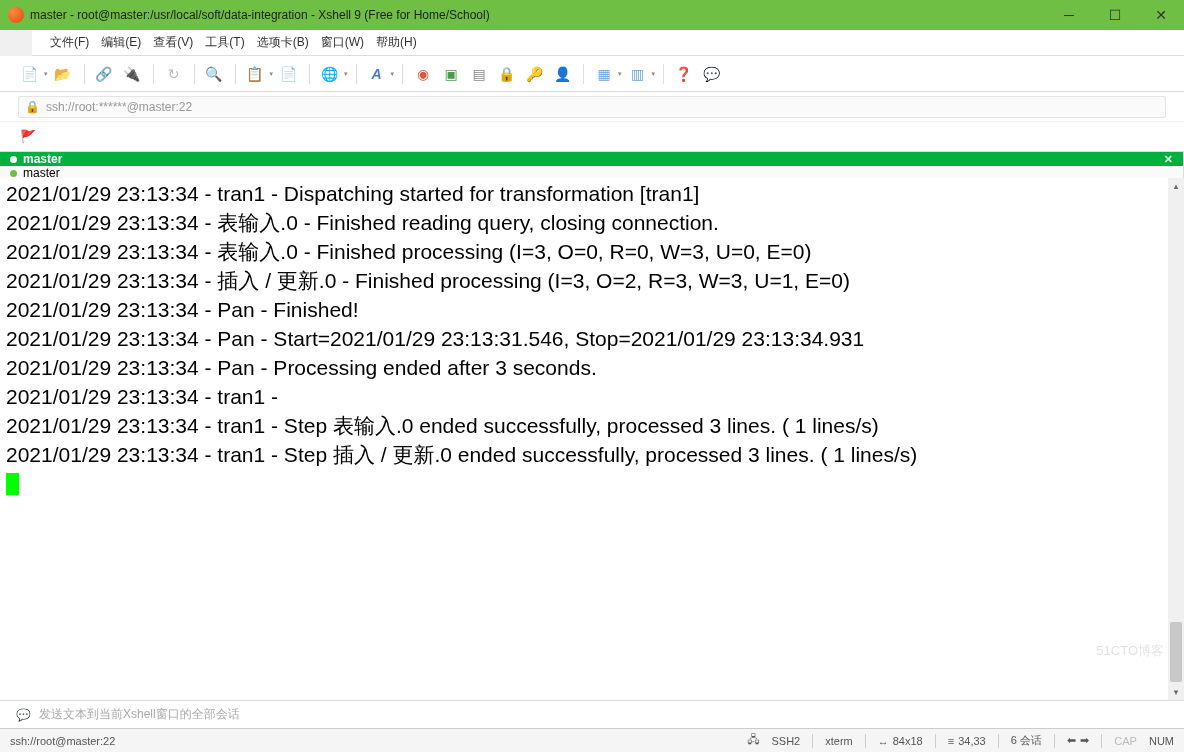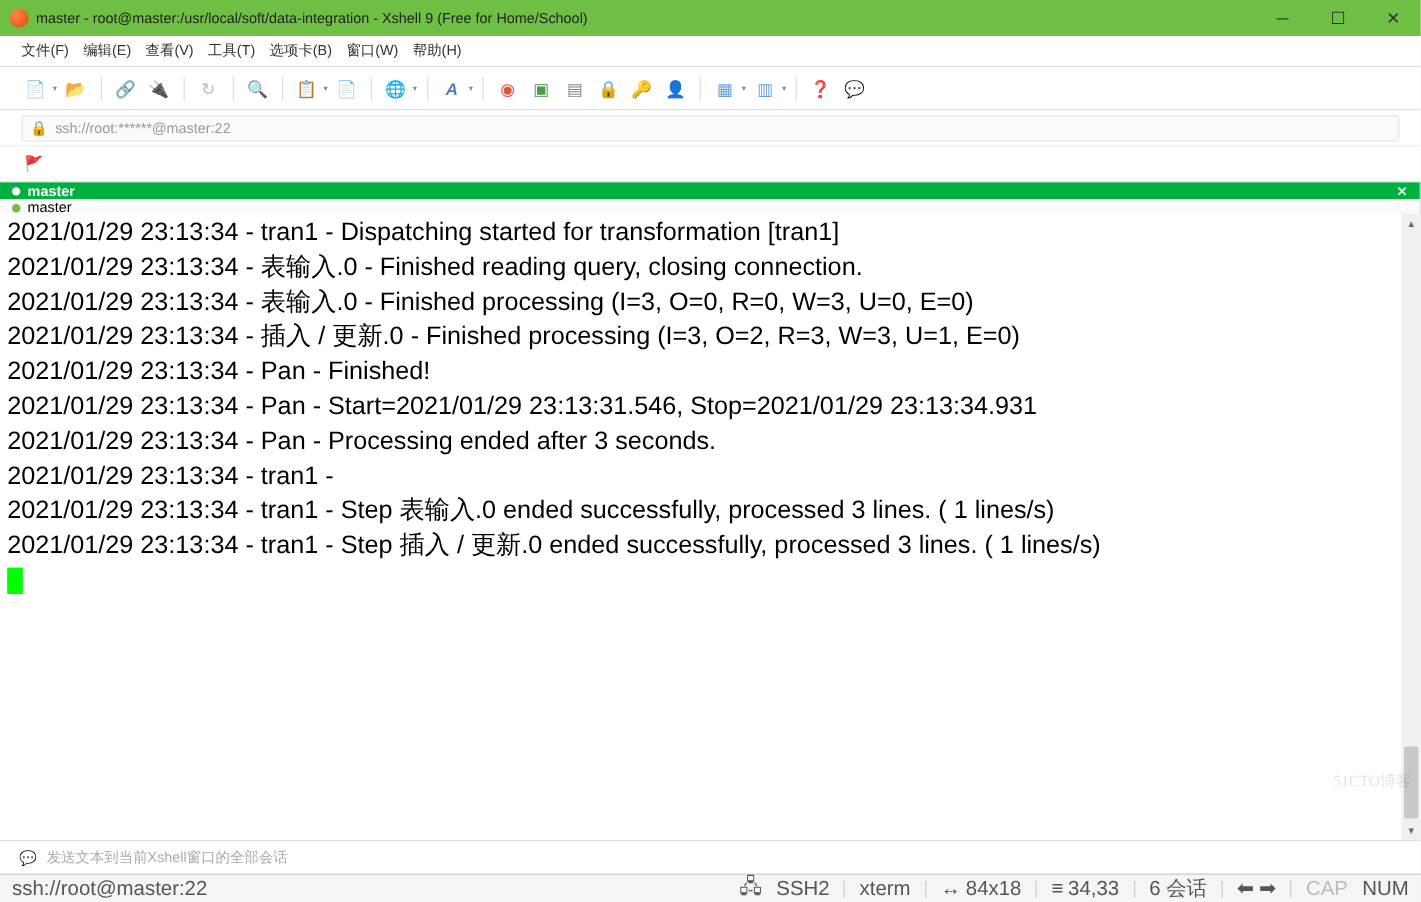--- a/index.html
+++ b/index.html
@@ -2,21 +2,21 @@
 <html><head>
 <meta charset="utf-8">
 <style>
 * { margin: 0; padding: 0; box-sizing: border-box; font-family: "Microsoft YaHei", "Segoe UI", sans-serif; }
 body { background: #f0f0f0; width: 1184px; height: 752px; overflow: hidden; display: flex; flex-direction: column; }
 .titlebar { background: #6fbf44; height: 30px; display: flex; align-items: center; padding: 0 0 0 8px; color: #fff; font-size: 12px; }
 .titlebar .logo { width: 16px; height: 16px; background: radial-gradient(circle at 30% 30%, #ff8a3c, #d94a0f); border-radius: 50%; margin-right: 6px; }
 .titlebar .title { flex: 1; color: #222; }
 .window-controls { display: flex; }
 .window-controls div { width: 46px; height: 30px; display: flex; align-items: center; justify-content: center; color: #333; font-size: 14px; }
-.menubar { background: #fff; border-bottom: 1px solid #ddd; height: 26px; display: flex; align-items: center; padding-left: 18px; font-size: 12px; gap: 12px; color: #333; }
+.menubar { background: #fff; border-bottom: 1px solid #ddd; height: 26px; display: flex; align-items: center; padding-left: 18px; font-size: 12px; gap: 12px; color: #333; margin-left: 32px; }
 .menubar span { cursor: default; }
 .toolbar { background: #fff; border-bottom: 1px solid #ddd; height: 36px; display: flex; align-items: center; padding-left: 18px; gap: 4px; }
 .tb-btn { width: 24px; height: 24px; display: flex; align-items: center; justify-content: center; border-radius: 2px; font-size: 14px; color: #555; }
 .tb-sep { width: 1px; height: 20px; background: #ddd; margin: 0 4px; }
 .tb-dd { font-size: 7px; color: #888; margin-left: -2px; }
 .addressbar { background: #fff; border-bottom: 1px solid #eee; height: 30px; display: flex; align-items: center; padding-left: 18px; font-size: 12px; color: #999; }
 .addressbar .lock { margin-right: 6px; color: #bbb; }
 .addressbar .addr-box { flex: 1; border: 1px solid #e5e5e5; height: 22px; display: flex; align-items: center; padding: 0 6px; border-radius: 2px; margin-right: 18px; background: #fafafa; }
 .hintbar { background: #fff; border-bottom: 1px solid #ddd; height: 30px; display: flex; align-items: center; padding-left: 20px; font-size: 12px; color: #aaa; }
 .hintbar .flag { color: #d66; margin-right: 6px; font-size: 13px; }
@@ -29,25 +29,25 @@
 .tab-add { width: 24px; display: flex; align-items: center; justify-content: center; color: #666; border-right: 1px solid #ddd; }
 .tab-nav { margin-left: auto; display: flex; align-items: center; padding-right: 6px; gap: 4px; color: #aaa; font-size: 11px; }
 .terminal { flex: 1; background: #fff; font-family: "Consolas","Courier New",monospace; font-size: 21px; line-height: 27px; color: #000; padding: 2px 4px 0 6px; white-space: pre-wrap; word-break: break-all; position: relative; overflow: hidden; }
 .terminal .cursor { display: inline-block; width: 13px; height: 22px; background: #00ff00; vertical-align: text-bottom; }
 .term-scroll { position: absolute; right: 0; top: 0; bottom: 0; width: 16px; background: #f0f0f0; display: flex; flex-direction: column; }
 .term-scroll .up,.term-scroll .down { height: 16px; display:flex; align-items:center; justify-content:center; font-size:9px; color:#666; background:#f0f0f0;}
 .term-scroll .track { flex:1; background:#f0f0f0; position:relative;}
 .term-scroll .thumb { position:absolute; left:2px; right:2px; bottom:2px; height:60px; background:#c8c8c8; border-radius:2px;}
 .sendbar { background: #fff; border-top: 1px solid #ddd; height: 28px; display: flex; align-items: center; padding-left: 16px; font-size: 12px; color: #aaa; }
 .sendbar .chat { color: #6fbf44; margin-right: 8px; }
-.statusbar { background: #f5f5f5; border-top: 1px solid #ccc; height: 24px; display: flex; align-items: center; padding: 0 10px; font-size: 17px; color: #555; gap: 12px; }
+.statusbar { background: #f5f5f5; border-top: 1px solid #ccc; height: 24px; display: flex; align-items: center; padding: 0 10px; font-size: 11px; color: #555; gap: 12px; }
 .statusbar .spacer { flex: 1; }
 .statusbar .cell { display:flex; align-items:center; gap:4px; }
 .statusbar .sep { width:1px; height:14px; background:#ccc;}
-.watermark { position:absolute; right:8px; bottom:36px; font-size:13px; color:rgba(0,0,0,0.12); font-family:Liberation Serif, serif;margin-top:20px; }
+.watermark { position:absolute; right:20px; bottom:36px; font-size:13px; color:rgba(0,0,0,0.12); font-family:Liberation Sans, sans-serif;margin-top:20px; }
 </style>
 </head>
 <body>
 
 <div class="titlebar">
   <div class="logo"></div>
   <div class="title">master - root@master:/usr/local/soft/data-integration - Xshell 9 (Free for Home/School)</div>
   <div class="window-controls">
     <div>─</div>
     <div>☐</div>

